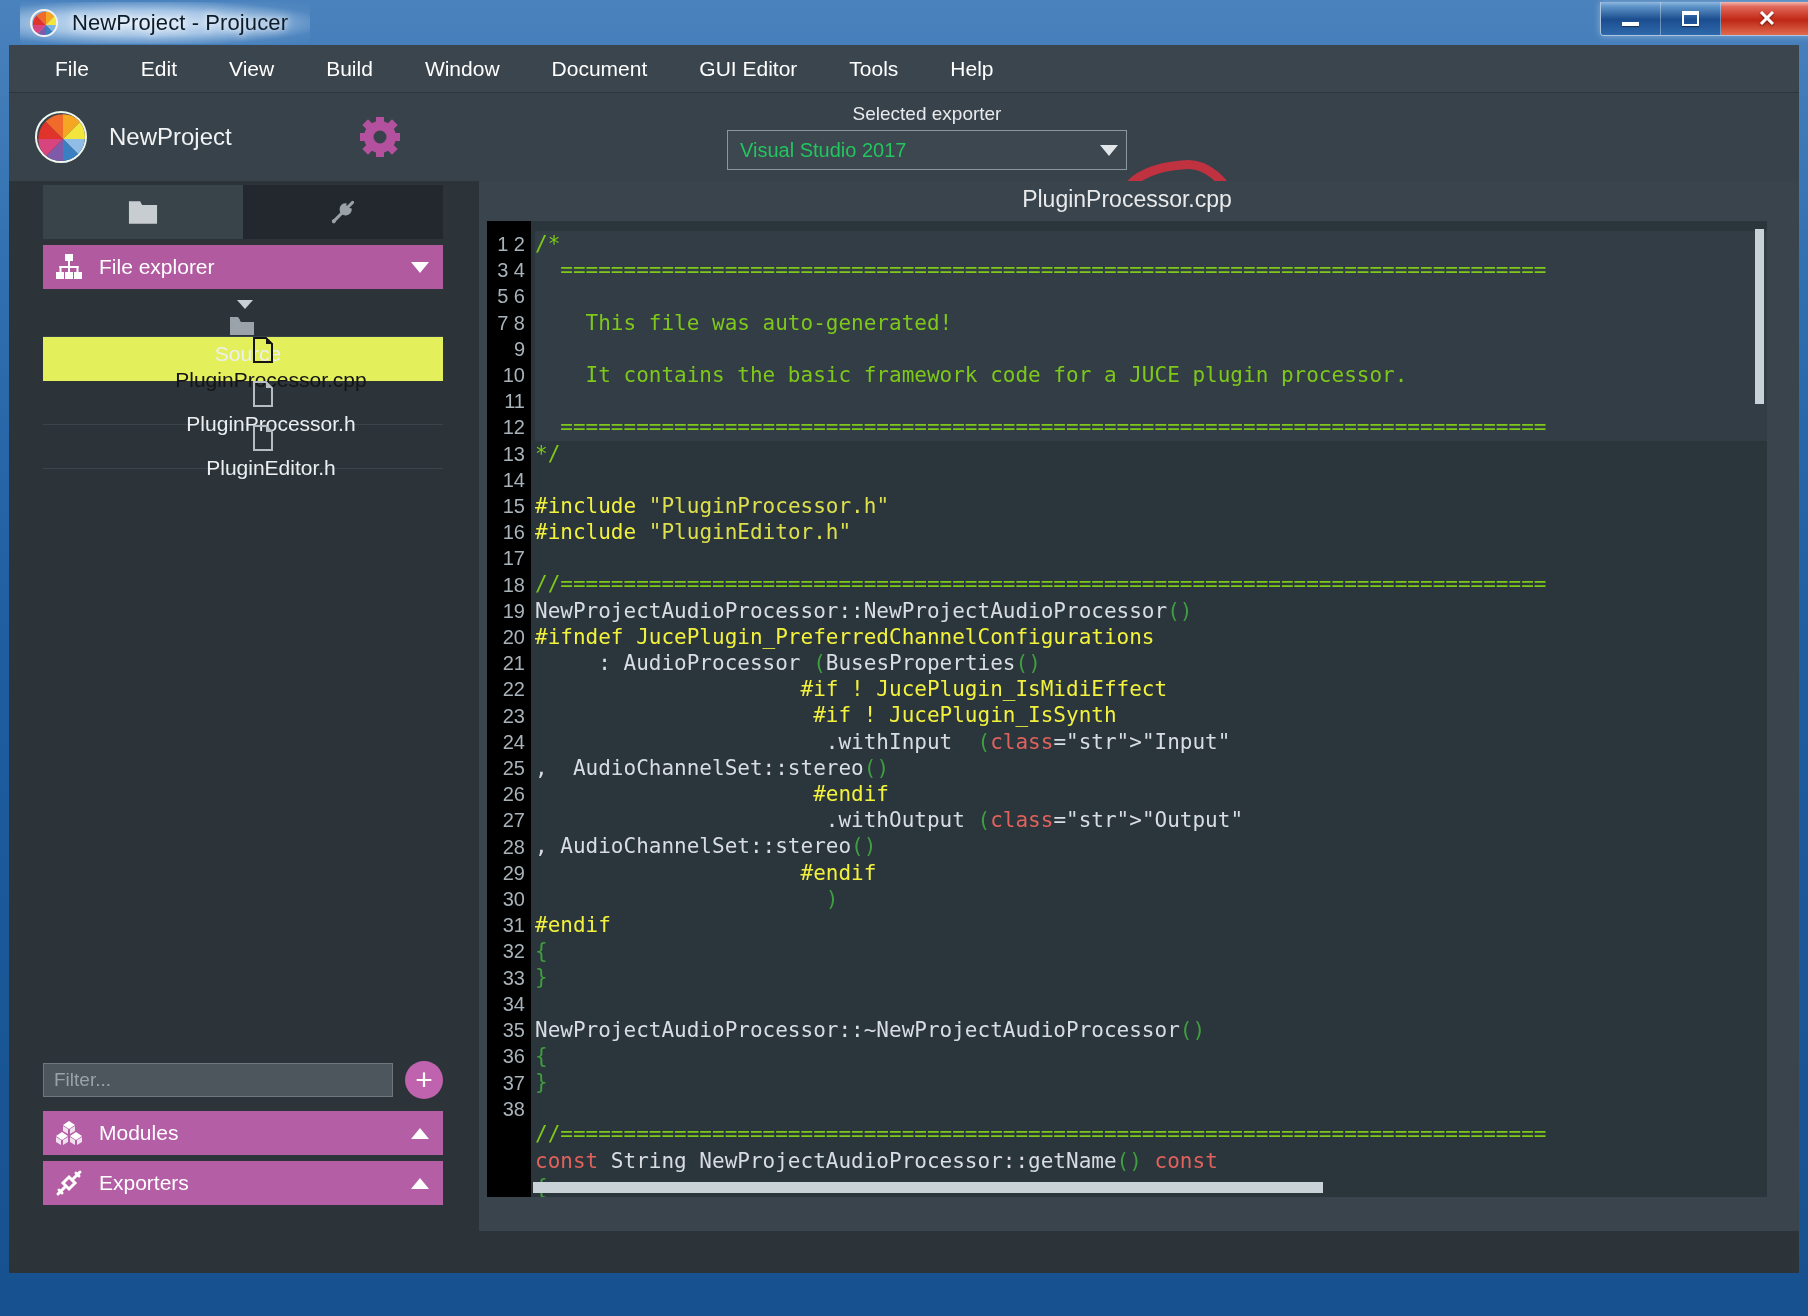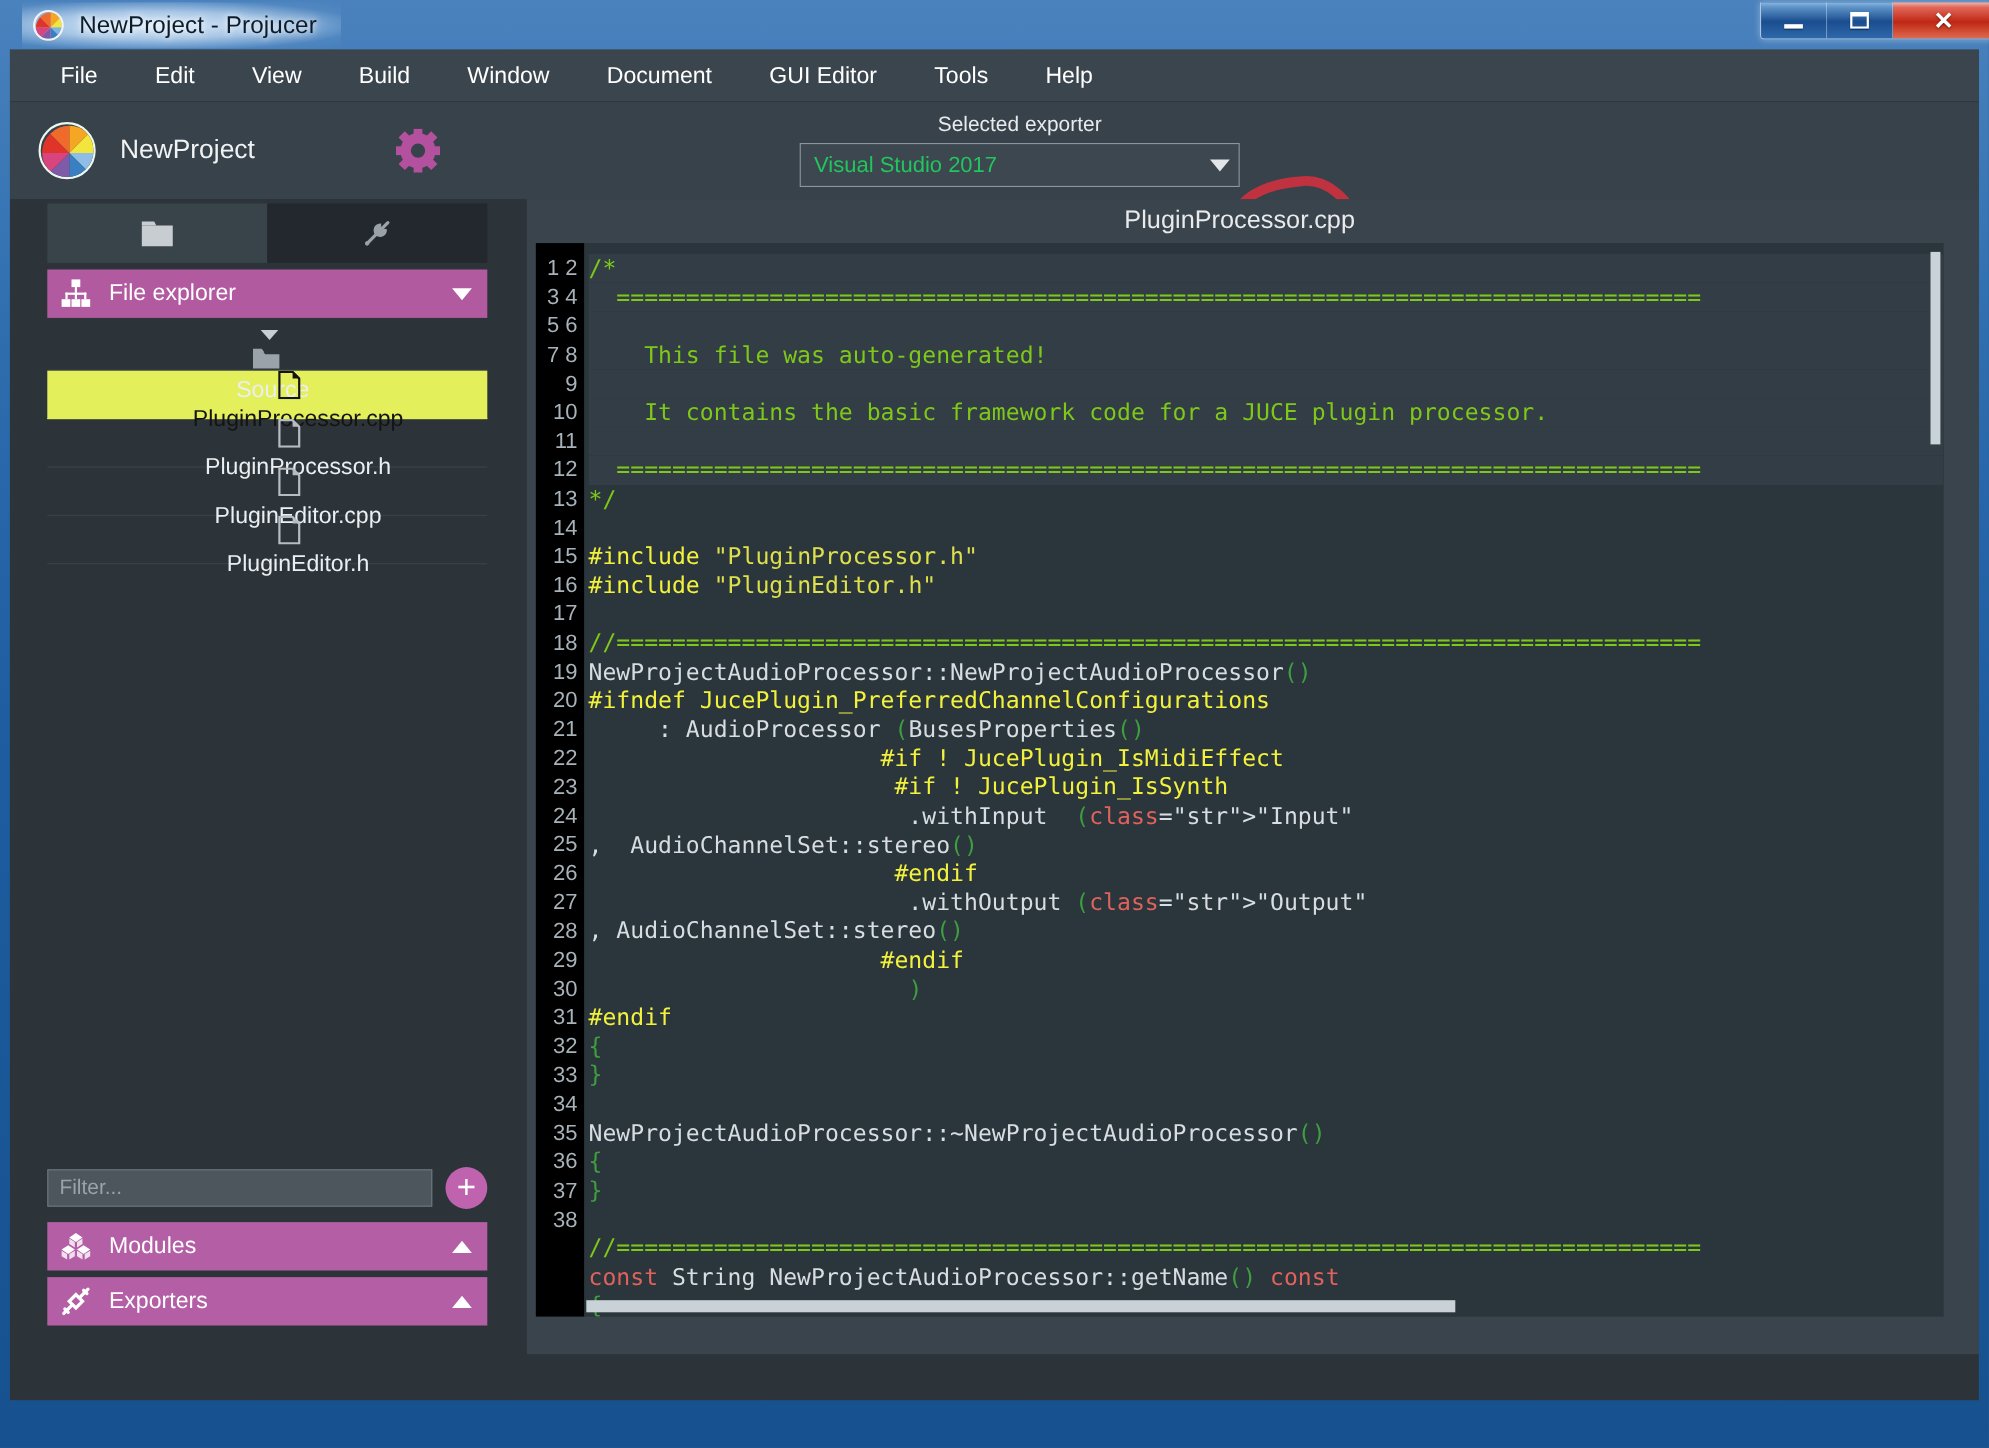--- a/index.html
+++ b/index.html
@@ -490,29 +490,20 @@
           <div class="tree-row child">
             <span class="tw-icon">
               <svg viewBox="0 0 22 26" width="22" height="26" aria-hidden="true">
                 <path d="M2 1 L14 1 L20 7 L20 25 L2 25 Z" fill="none" stroke="#b6bdc2" stroke-width="2"></path>
                 <path d="M14 1 L14 7 L20 7 Z" fill="#b6bdc2"></path>
               </svg>
             </span>
             <span>PluginProcessor.h</span>
           </div>
 
-          <div class="tree-row child">
-            <span class="tw-icon">
-              <svg viewBox="0 0 22 26" width="22" height="26" aria-hidden="true">
-                <path d="M2 1 L14 1 L20 7 L20 25 L2 25 Z" fill="none" stroke="#b6bdc2" stroke-width="2"></path>
-                <path d="M14 1 L14 7 L20 7 Z" fill="#b6bdc2"></path>
-              </svg>
-            </span>
-            <span>PluginEditor.cpp</span>
-          </div>
 
           <div class="tree-row child">
             <span class="tw-icon">
               <svg viewBox="0 0 22 26" width="22" height="26" aria-hidden="true">
                 <path d="M2 1 L14 1 L20 7 L20 25 L2 25 Z" fill="none" stroke="#b6bdc2" stroke-width="2"></path>
                 <path d="M14 1 L14 7 L20 7 Z" fill="#b6bdc2"></path>
               </svg>
             </span>
             <span>PluginEditor.h</span>
           </div>

